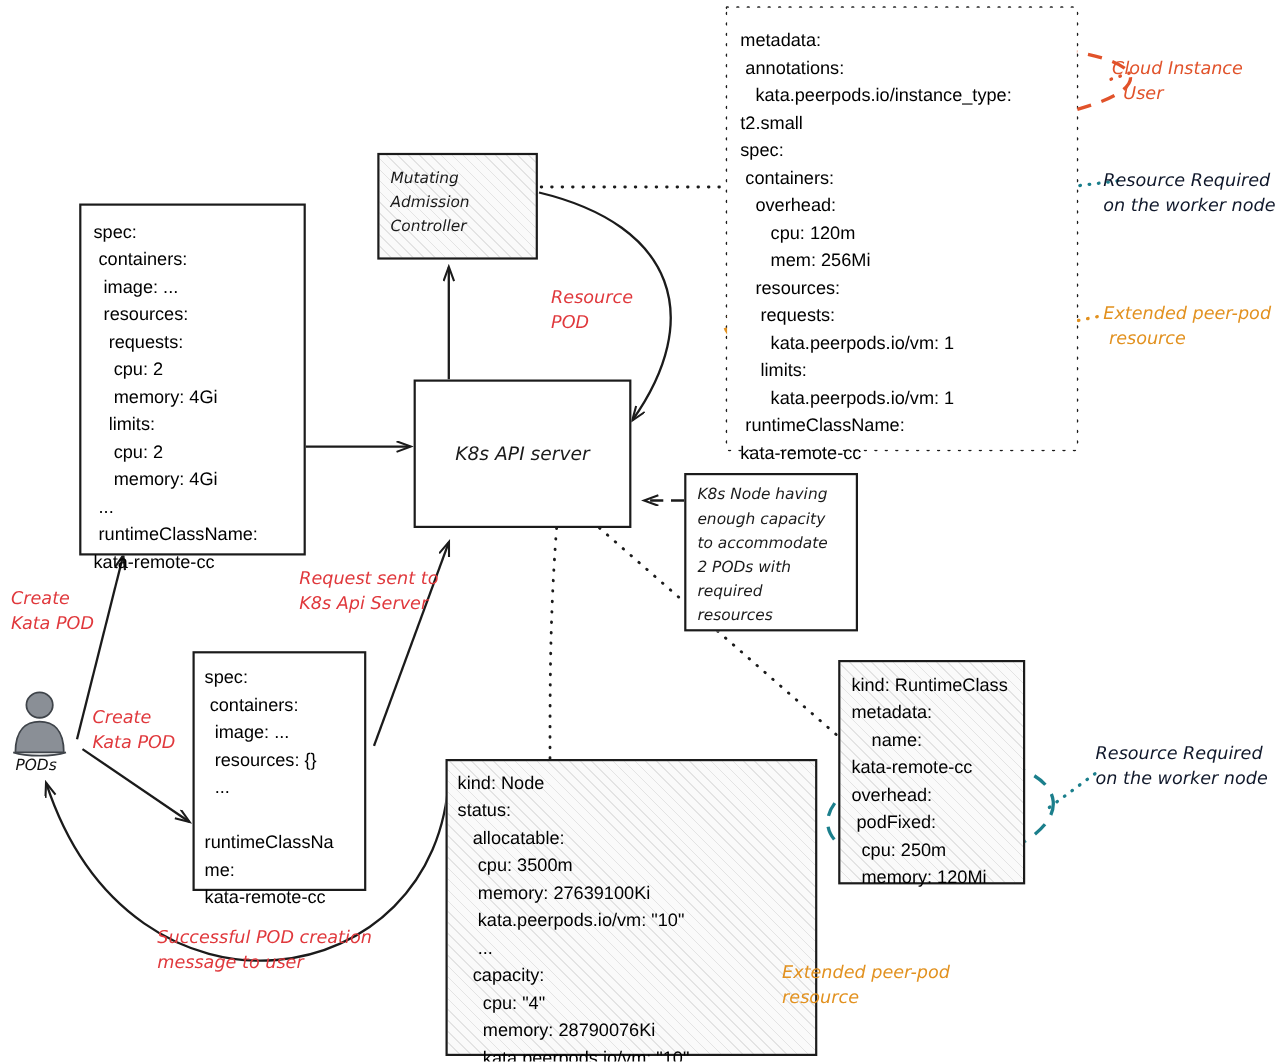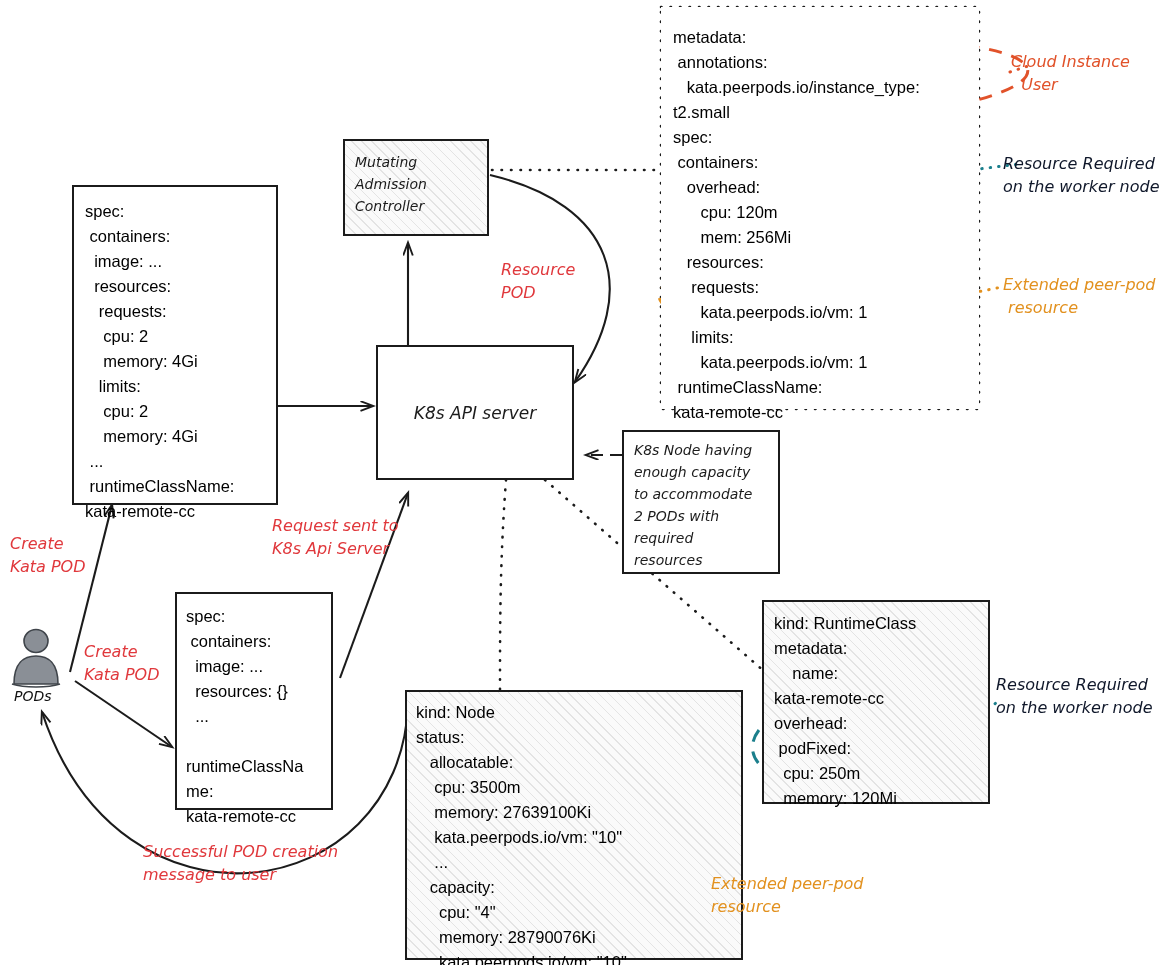--- a/index.html
+++ b/index.html
@@ -148,21 +148,21 @@
 
   <div class="box" style="left:622px;top:430px;width:158px;height:144px;">
     <div class="hand" style="position:absolute;left:10px;top:7px;">K8s Node having
 enough capacity
 to accommodate
 2 PODs with
 required
 resources</div>
   </div>
 
-  <div class="box hatch" style="left:762px;top:600px;width:228px;height:204px;">
+  <div class="box hatch" style="left:762px;top:600px;width:170px;height:204px;">
     <div class="yaml" style="position:absolute;left:10px;top:9px;">kind: RuntimeClass
 metadata:
     name:
 kata-remote-cc
 overhead:
  podFixed:
   cpu: 250m
   memory: 120Mi</div>
   </div>
 

